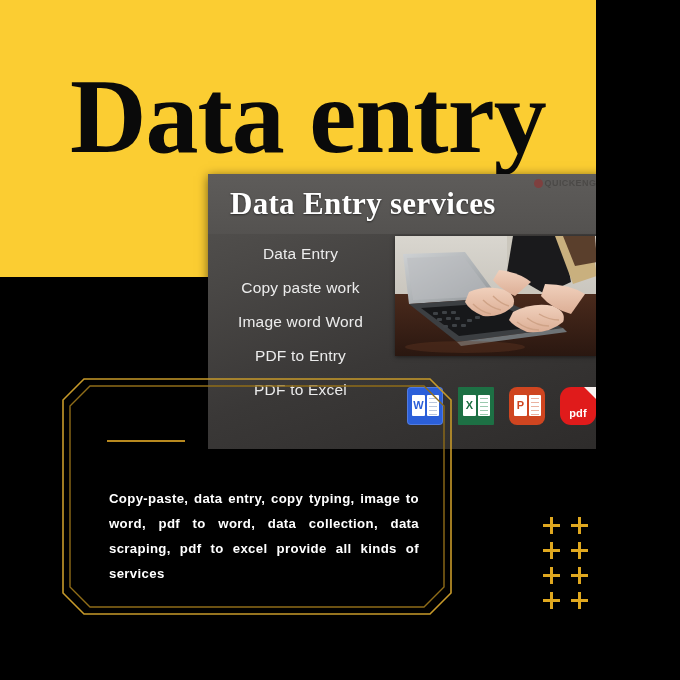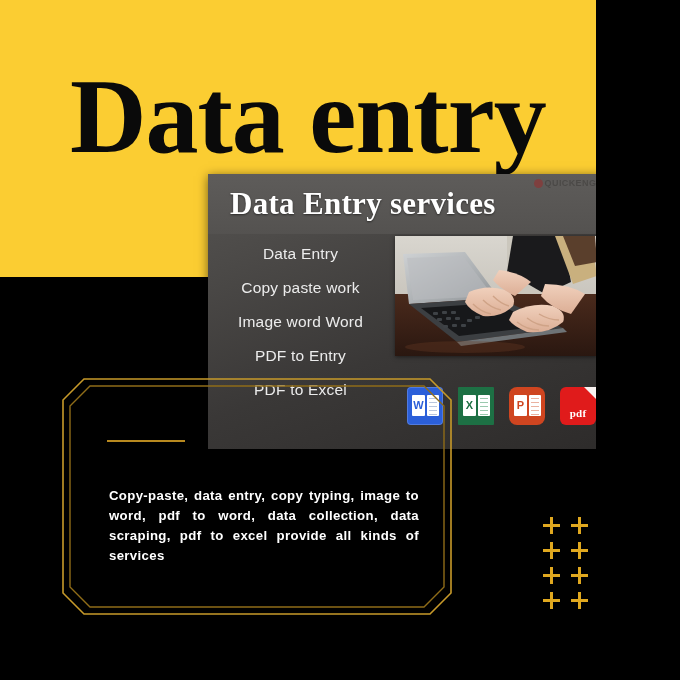--- a/index.html
+++ b/index.html
@@ -151,22 +151,21 @@
   .ico-excel {
     background: #1d7044;
     border-radius: 1px;
   }
   .ico-ppt {
     background: #cf4520;
     border-radius: 8px;
   }
   .ico-pdf {
     background: #e01b1b;
-    border-radius: 6px;
-    font-family: Liberation Serif, serif;
+    border-radius: 11px;
   }
   .ico-glyph {
     position: absolute;
     left: 5px;
     top: 8px;
     width: 13px;
     height: 21px;
     background: #ffffff;
     color: #2b5fd9;
     font-size: 11px;
@@ -237,21 +236,21 @@
 
   
   .description {
     position: absolute;
     left: 109px;
     top: 486px;
     width: 310px;
     color: #ffffff;
     font-size: 13.2px;
     font-weight: 700;
-    line-height: 20px;
+    line-height: 25px;
     letter-spacing: 0.35px;
     text-align: justify;
   }
 
   
   .plus-grid {
     position: absolute;
     left: 541px;
     top: 516px;
     display: grid;

